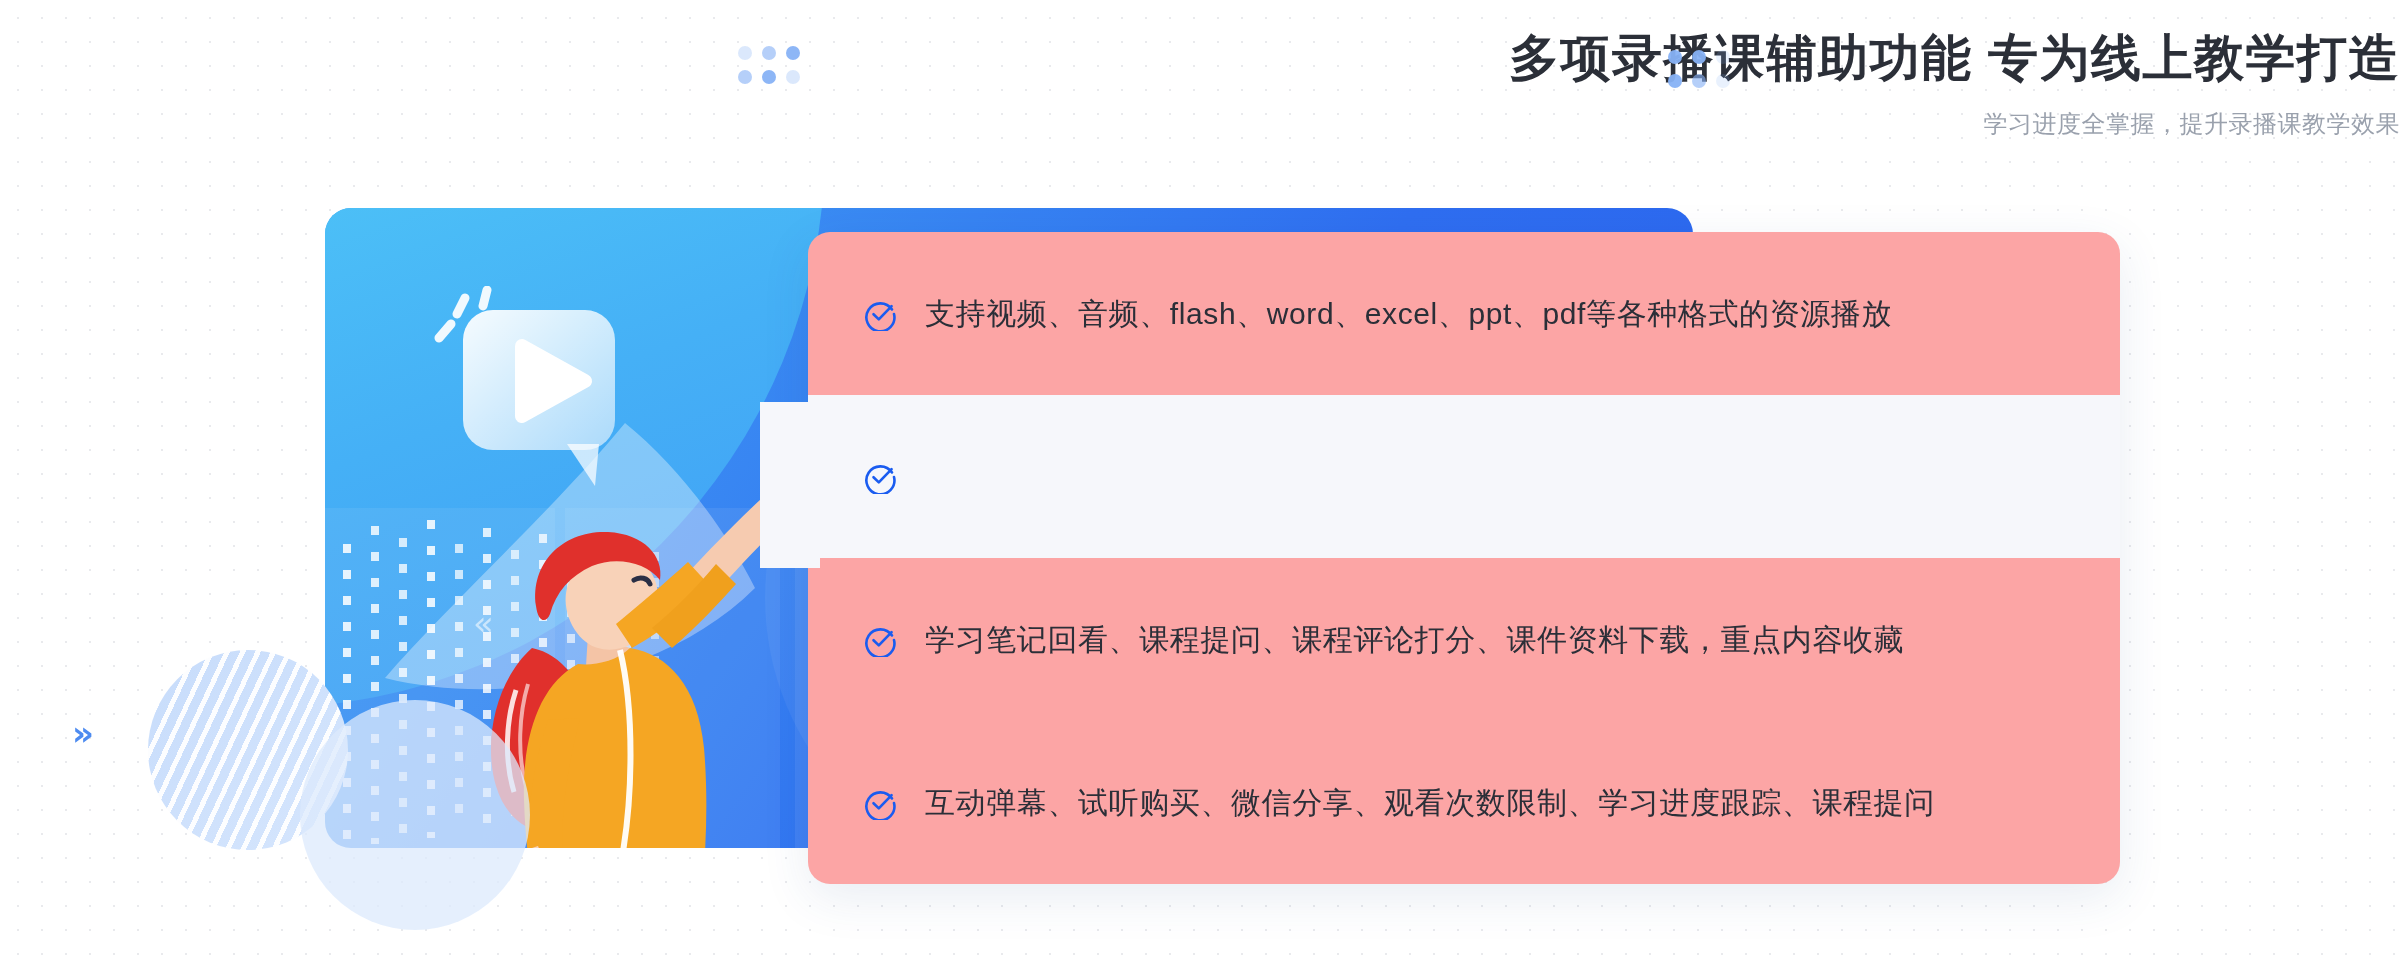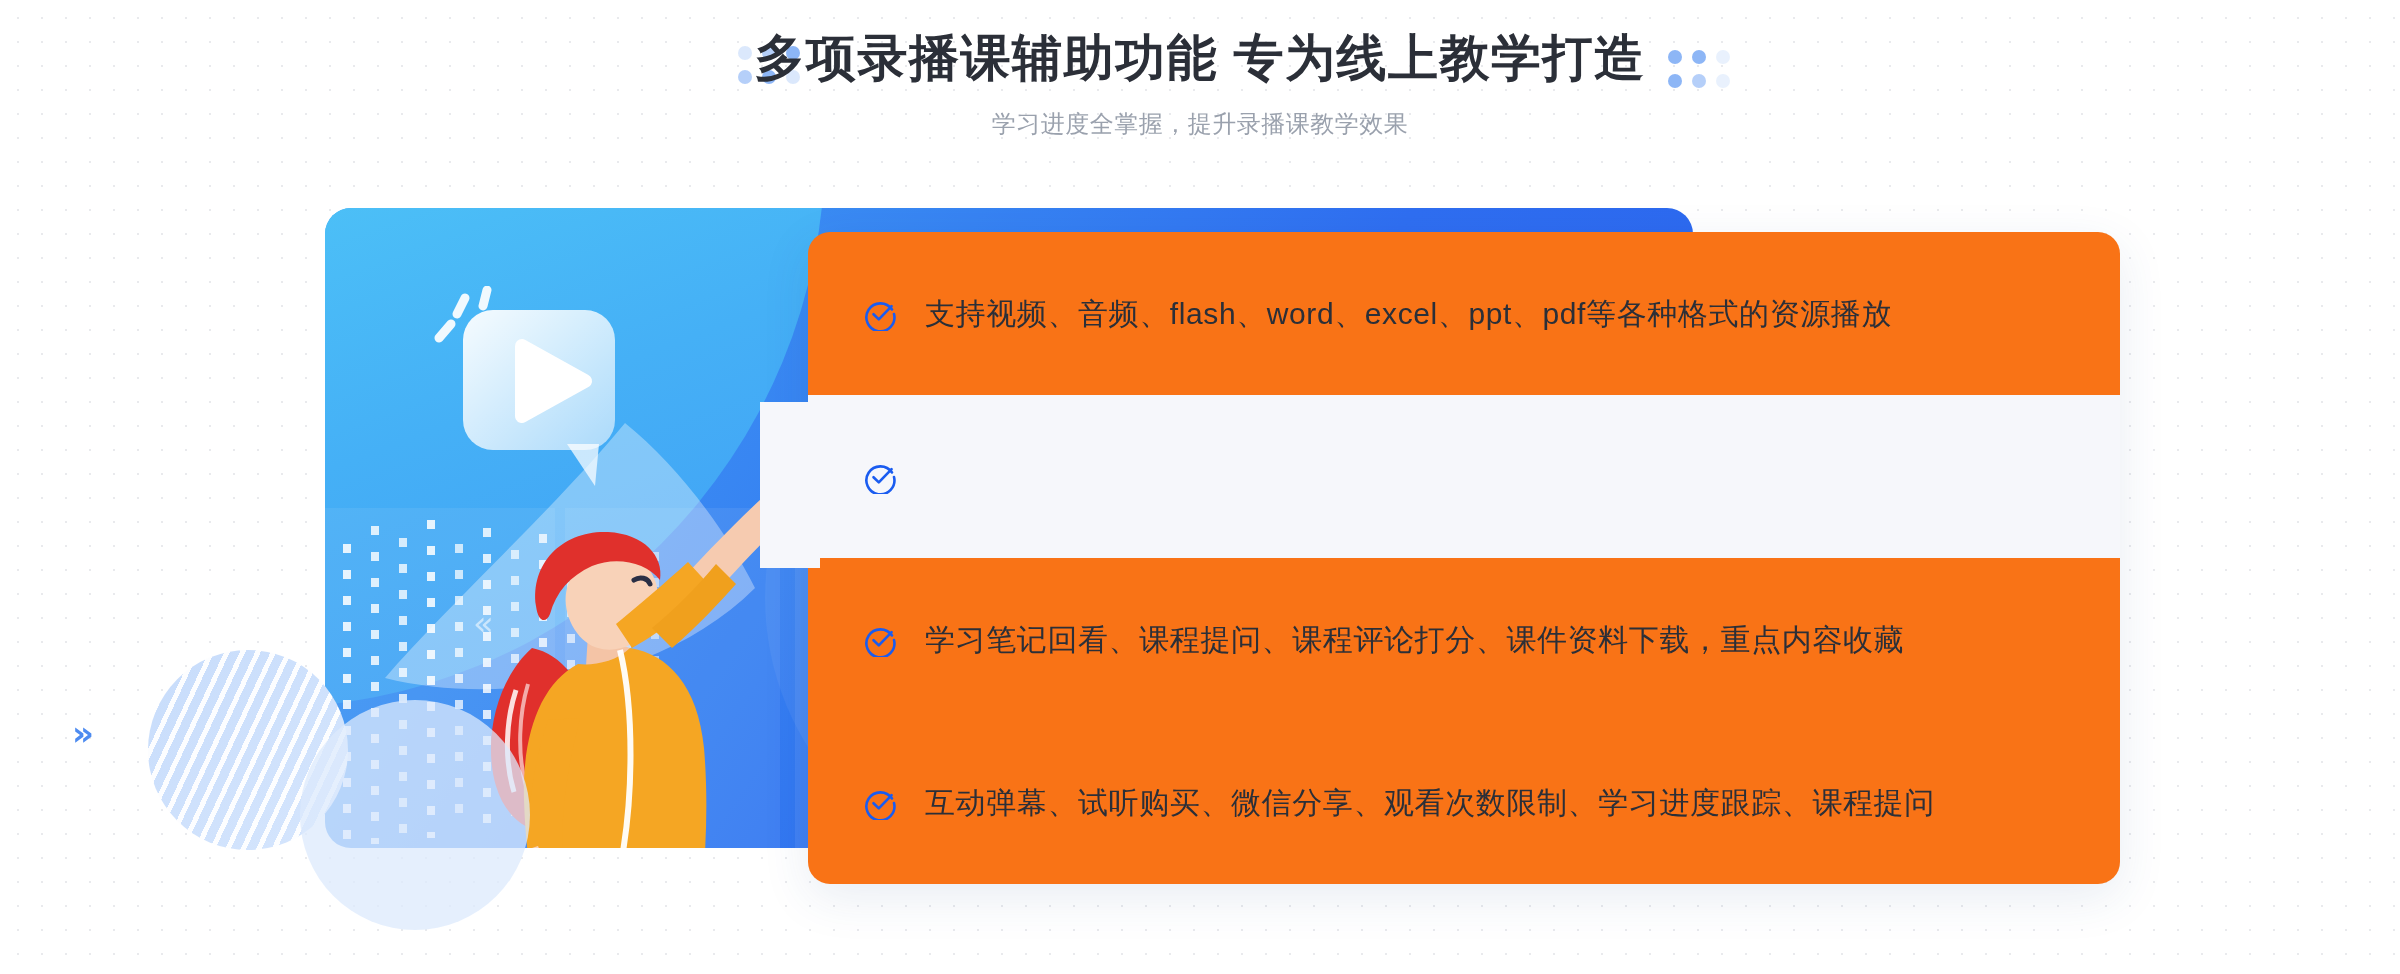--- a/index.html
+++ b/index.html
@@ -33,21 +33,21 @@
     opacity: .55;
     pointer-events: none;
   }
 
   
   .header {
     position: absolute;
     top: 0; left: 0;
     width: 2400px;
     height: 165px;
-    text-align: center;
+    text-align: right;
   }
   .title {
     position: absolute;
     top: 26px;
     left: 0;
     width: 2400px;
     font-size: 50px;
     line-height: 1.28;
     font-weight: 700;
     color: #2b2f38;
@@ -140,21 +140,21 @@
     line-height: 1;
   }
 
   
   .white-card {
     position: absolute;
     left: 808px;
     top: 232px;
     width: 1312px;
     height: 652px;
-    background: #f97316;
+    background: #fca5a5;
     border-radius: 22px;
     box-shadow: 0 14px 48px rgba(43,76,140,.10);
     overflow: hidden;
   }
   .feature-list {
     position: absolute;
     inset: 0;
     display: flex;
     flex-direction: column;
   }

